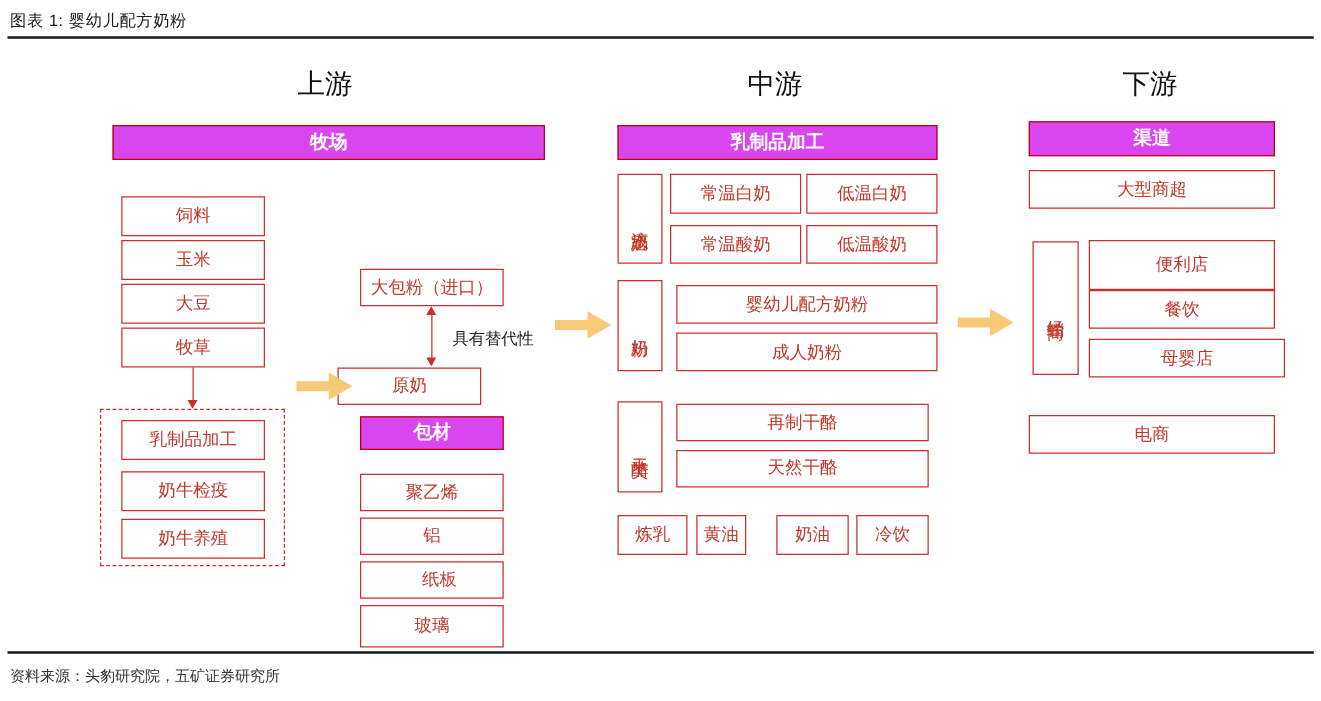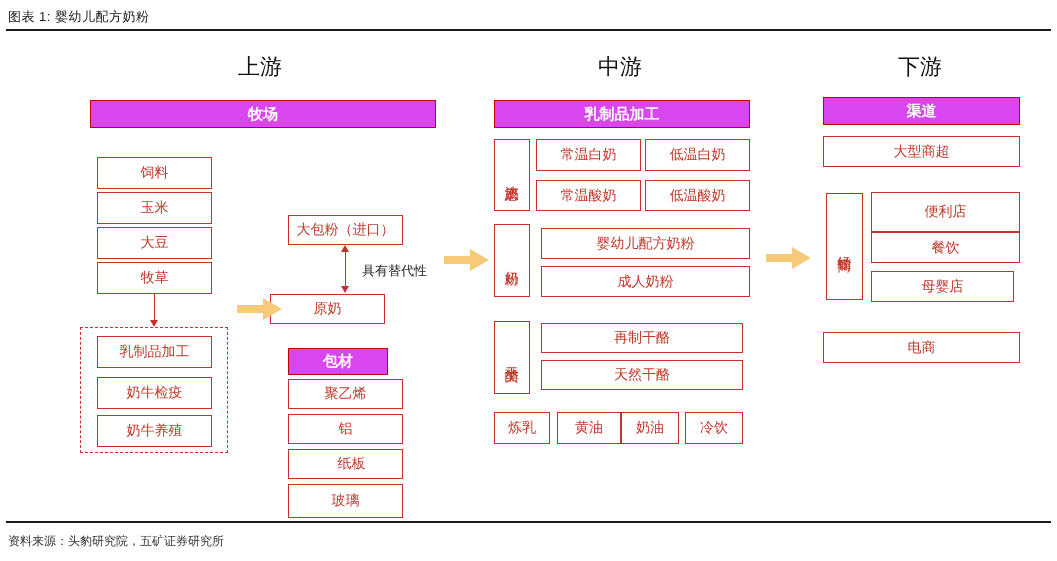--- a/index.html
+++ b/index.html
@@ -165,21 +165,21 @@
 
   <div class="vline" style="left:345px; top:248px; height:44px;"></div>
   <div class="arrowhead-up" style="left:341px; top:245px;"></div>
   <div class="arrowhead-down" style="left:341px; top:286px;"></div>
   <div class="sub-label" style="left:362px; top:262px;">具有替代性</div>
 
   <svg class="gold-arrow" style="left:237px; top:297px;" width="46" height="24" viewBox="0 0 46 24">
     <path d="M0,8 L26,8 L26,1 L45,12 L26,23 L26,16 L0,16 Z" fill="#F7CA79"></path>
   </svg>
 
-  <div class="box hdr" style="left:288px; top:348px; width:100px; height:27px;">包材</div>
+  <div class="box hdr" style="left:288px; top:333px; width:115px; height:27px;">包材</div>
   <div class="box" style="left:288px; top:379px; width:115px; height:30px;">聚乙烯</div>
   <div class="box" style="left:288px; top:414px; width:115px; height:30px;">铝</div>
   <div class="box" style="left:288px; top:449px; width:115px; height:30px;padding-left:12px;">纸板</div>
   <div class="box" style="left:288px; top:484px; width:115px; height:34px;">玻璃</div>
 
   <svg class="gold-arrow" style="left:444px; top:248px;" width="46" height="24" viewBox="0 0 46 24">
     <path d="M0,8 L26,8 L26,1 L45,12 L26,23 L26,16 L0,16 Z" fill="#F7CA79"></path>
   </svg>
 
   <div class="box hdr" style="left:494px; top:100px; width:256px; height:28px;">乳制品加工</div>
@@ -192,31 +192,31 @@
 
   <div class="box vert" style="left:494px; top:224px; width:36px; height:73px;">奶粉</div>
   <div class="box" style="left:541px; top:228px; width:209px; height:31px;">婴幼儿配方奶粉</div>
   <div class="box" style="left:541px; top:266px; width:209px; height:31px;">成人奶粉</div>
 
   <div class="box vert" style="left:494px; top:321px; width:36px; height:73px;">干酪类</div>
   <div class="box" style="left:541px; top:323px; width:202px; height:30px;">再制干酪</div>
   <div class="box" style="left:541px; top:360px; width:202px; height:30px;font-family:Liberation Serif, serif;">天然干酪</div>
 
   <div class="box" style="left:494px; top:412px; width:56px; height:32px;">炼乳</div>
-  <div class="box" style="left:557px; top:412px; width:64px; height:32px;">黄油</div>
+  <div class="box" style="left:557px; top:412px; width:40px; height:32px;">黄油</div>
   <div class="box" style="left:621px; top:412px; width:58px; height:32px;">奶油</div>
   <div class="box" style="left:685px; top:412px; width:58px; height:32px;">冷饮</div>
 
   <svg class="gold-arrow" style="left:766px; top:246px;" width="46" height="24" viewBox="0 0 46 24">
     <path d="M0,8 L26,8 L26,1 L45,12 L26,23 L26,16 L0,16 Z" fill="#F7CA79"></path>
   </svg>
 
   <div class="box hdr" style="left:823px; top:97px; width:197px; height:28px;">渠道</div>
   <div class="box" style="left:823px; top:136px; width:197px; height:31px;">大型商超</div>
 
   <div class="box vert" style="left:826px; top:193px; width:37px; height:107px;">经销商</div>
   <div class="box" style="left:871px; top:192px; width:149px; height:40px;">便利店</div>
   <div class="box" style="left:871px; top:232px; width:149px; height:31px;">餐饮</div>
-  <div class="box" style="left:871px; top:271px; width:143px; height:31px;">母婴店</div>
+  <div class="box" style="left:871px; top:271px; width:157px; height:31px;">母婴店</div>
 
   <div class="box" style="left:823px; top:332px; width:197px; height:31px;">电商</div>
 
 </div>
 
 </body></html>

